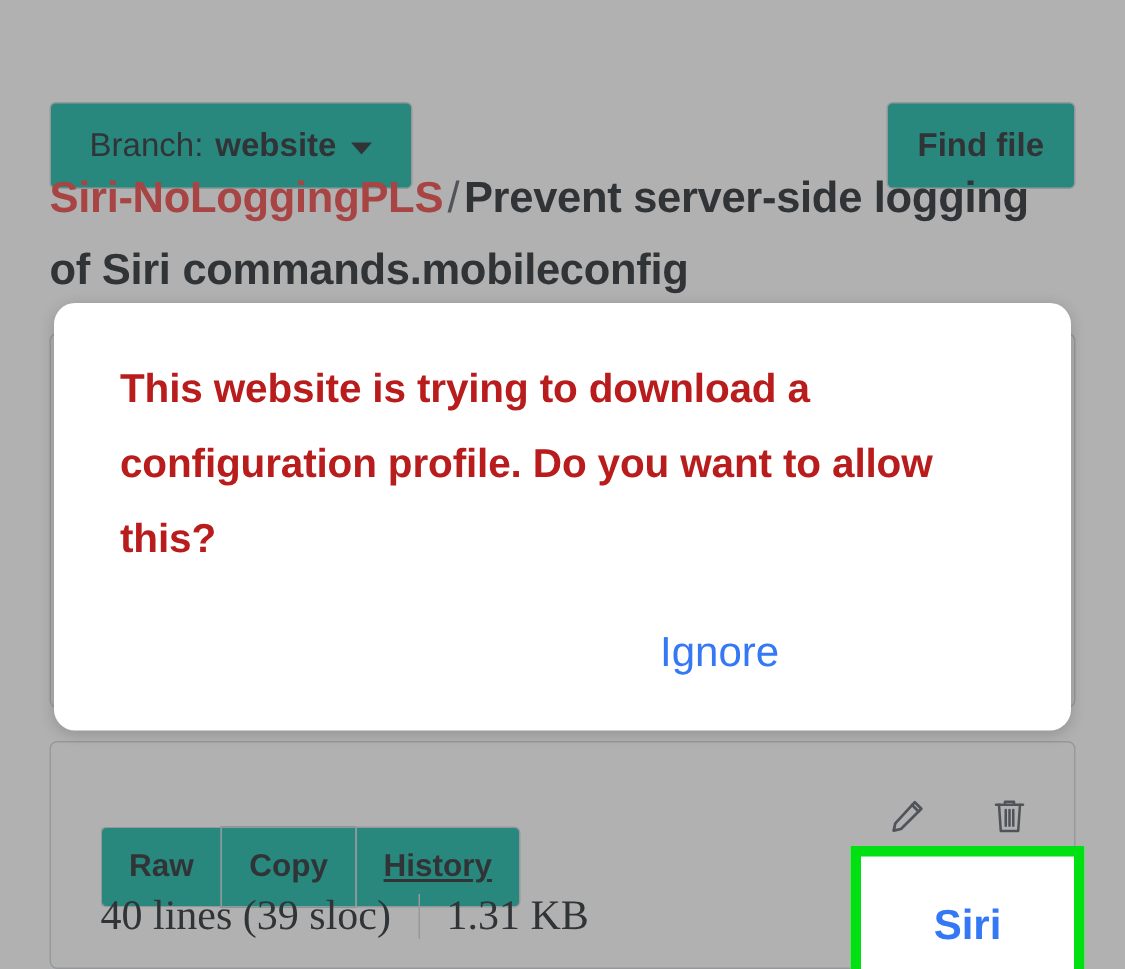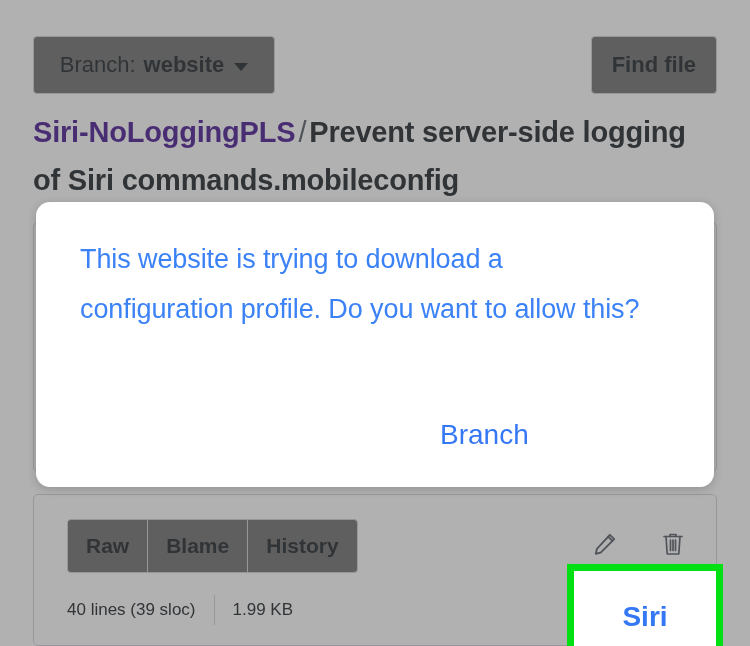--- a/index.html
+++ b/index.html
@@ -27,31 +27,32 @@
   .toolbar-row {
     position: absolute;
     left: 0;
     top: 36px;
     width: 750px;
     height: 58px;
   }
 
   .btn {
     box-sizing: border-box;
-    background: #737373;
+    background: #14b8a6;
     border: 1px solid #cfd4d9;
     border-radius: 4px;
     color: #24292e;
     font-size: 22px;
     font-weight: bold;
     font-family: "Liberation Sans", sans-serif;
     display: flex;
     align-items: center;
     justify-content: center;
     white-space: nowrap;
+    margin-top: 32px;
   }
 
   #branch-button {
     position: absolute;
     left: 33px;
     top: 0;
     width: 242px;
     height: 58px;
     padding: 0 16px;
     gap: 8px;
@@ -97,21 +98,21 @@
     left: 33px;
     top: 108px;
     width: 660px;
     font-size: 29px;
     font-weight: bold;
     line-height: 48px;
     color: #24292e;
     letter-spacing: -0.2px;
   }
   #breadcrumb .repo-link {
-    color: #4c1d95;
+    color: #ef4444;
     text-decoration: none;
   }
   #breadcrumb .sep {
     color: #586069;
     font-weight: normal;
     padding: 0 3px;
   }
 
   
   #file-panel {
@@ -155,20 +156,21 @@
     font-size: 21px;
   }
   #view-btn-group .btn:first-child {
     border-top-left-radius: 4px;
     border-bottom-left-radius: 4px;
   }
   #view-btn-group .btn:last-child {
     border-top-right-radius: 4px;
     border-bottom-right-radius: 4px;
     border-right-width: 1px;
+    text-decoration: underline;
   }
 
   #file-icon-actions {
     position: absolute;
     right: 28px;
     top: 32px;
     display: flex;
     align-items: center;
     gap: 38px;
   }
@@ -181,22 +183,22 @@
     color: #586069;
   }
   #file-icon-actions svg { display: block; }
 
   #file-meta {
     position: absolute;
     left: 33px;
     top: 100px;
     display: flex;
     align-items: center;
-    font-family: Liberation Sans, sans-serif;
-    font-size: 17px;
+    font-family: Liberation Serif, serif;
+    font-size: 28px;
     color: #24292e;
     white-space: nowrap;
   }
   #file-meta .divider {
     display: inline-block;
     width: 1px;
     height: 30px;
     background: #d1d5da;
     margin: 0 18px;
   }
@@ -220,23 +222,24 @@
     box-sizing: border-box;
     box-shadow: 0 2px 10px rgba(0,0,0,0.18);
   }
   #dialog-message {
     position: absolute;
     left: 44px;
     top: 32px;
     width: 570px;
     font-size: 27px;
     line-height: 50px;
-    color: #3b82f6;
+    color: #b91c1c;
     font-family: "Liberation Sans", sans-serif;
     letter-spacing: -0.1px;
+    font-weight: bold;
   }
   #dialog-actions {
     position: absolute;
     left: 0;
     right: 0;
     bottom: 0;
     height: 104px;
     display: flex;
     align-items: center;
     justify-content: flex-end;
@@ -303,21 +306,21 @@
 
   <div id="file-panel"></div>
 
   <div id="file-actions-panel">
 
     <div id="view-btn-group">
       <div class="btn">
         <span>Raw</span>
       </div>
       <div class="btn">
-        <span>Blame</span>
+        <span>Copy</span>
       </div>
       <div class="btn">
         <span>History</span>
       </div>
     </div>
 
     <div id="file-icon-actions">
       <span class="icon-btn">
         <svg width="26" height="26" viewBox="0 0 24 24" fill="none" stroke="currentColor" stroke-width="1.7" stroke-linecap="round" stroke-linejoin="round">
           <path d="M16.5 3.5 L20.5 7.5 L8 20 L3.5 21 L4.5 16.5 Z"></path>
@@ -330,36 +333,36 @@
           <path d="M9 5.5 V3.5 H15 V5.5"></path>
           <path d="M5 5.5 L6.2 23 H17.8 L19 5.5"></path>
           <path d="M9.5 9 V19.5 M12 9 V19.5 M14.5 9 V19.5"></path>
         </svg>
       </span>
     </div>
 
     <div id="file-meta">
       <span>40 lines (39 sloc)</span>
       <span class="divider"></span>
-      <span>1.99 KB</span>
+      <span>1.31 KB</span>
     </div>
 
   </div>
 
 </div>
 
 <div id="dim-overlay"></div>
 
 <div id="dialog" role="dialog">
 
   <div id="dialog-message">This website is trying to download a configuration profile. Do you want to allow this?</div>
 
   <div id="dialog-actions">
 
-    <button class="dialog-btn" id="ignore-button">Branch</button>
+    <button class="dialog-btn" id="ignore-button">Ignore</button>
 
     <div id="allow-highlight">
       <button class="dialog-btn" id="allow-button">Siri</button>
     </div>
 
   </div>
 
 </div>
 
 </body></html>

